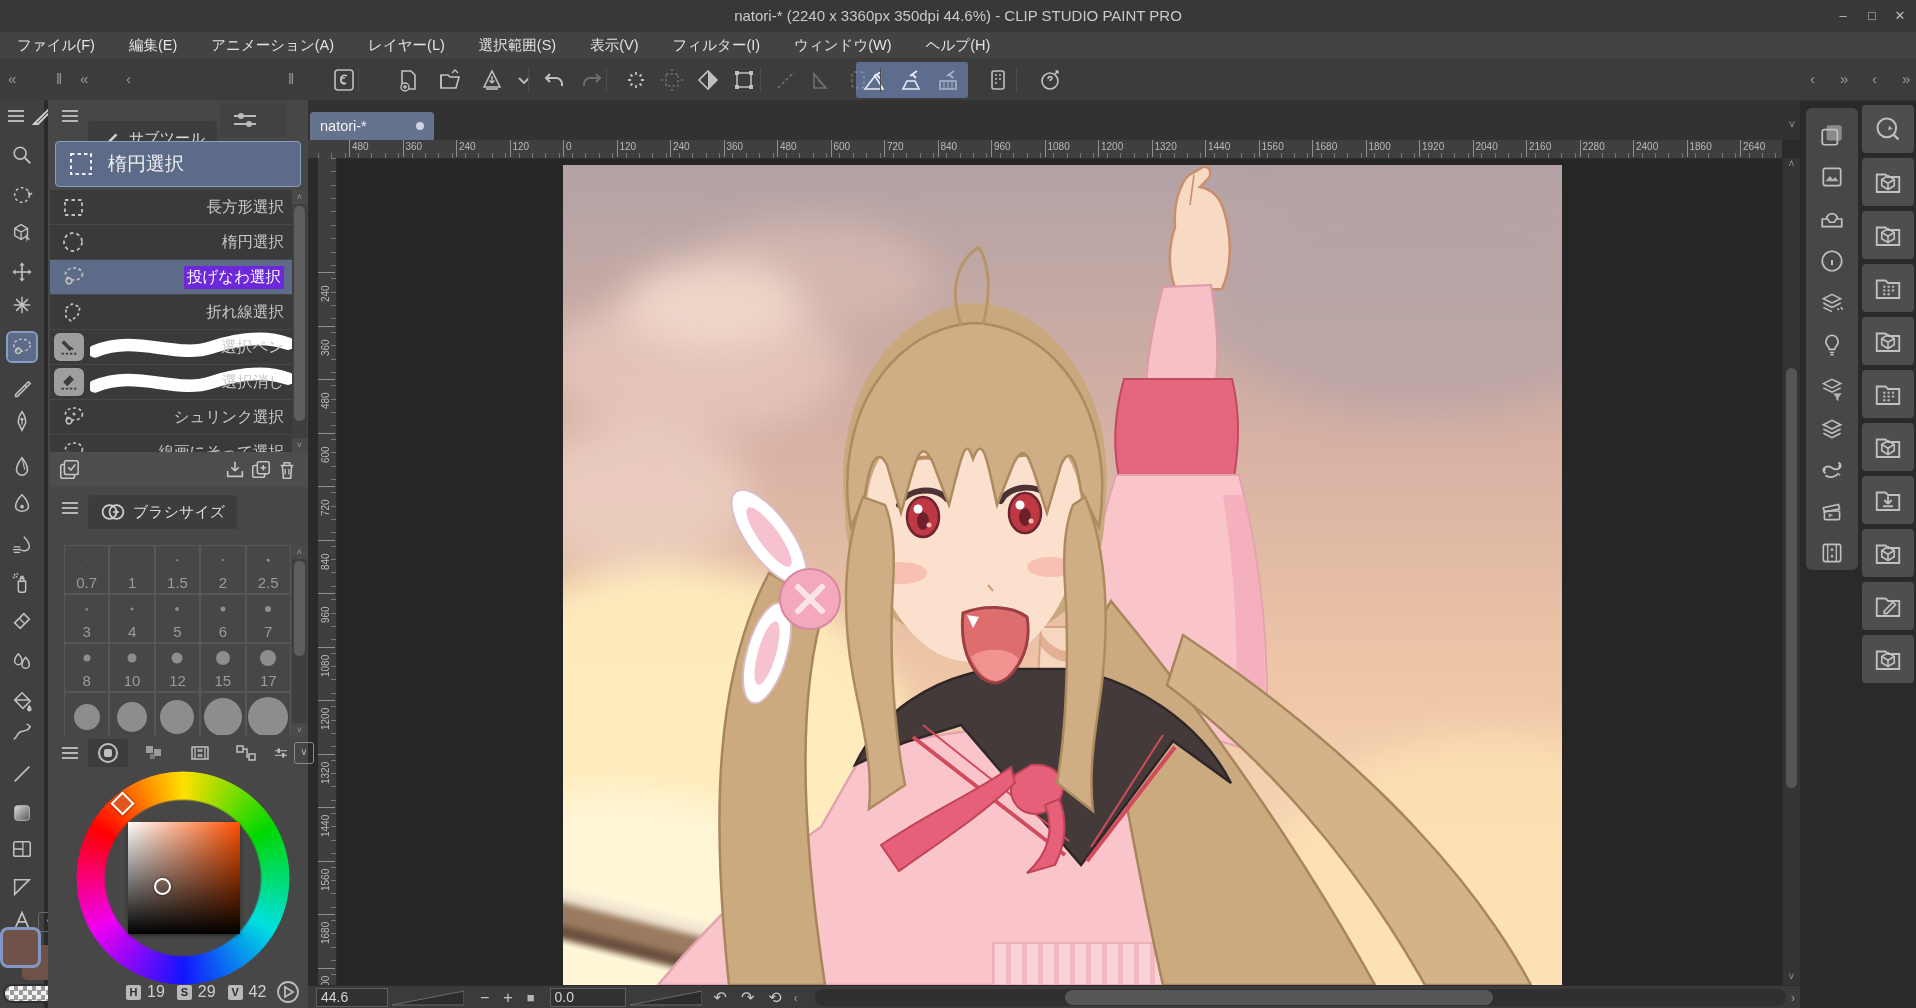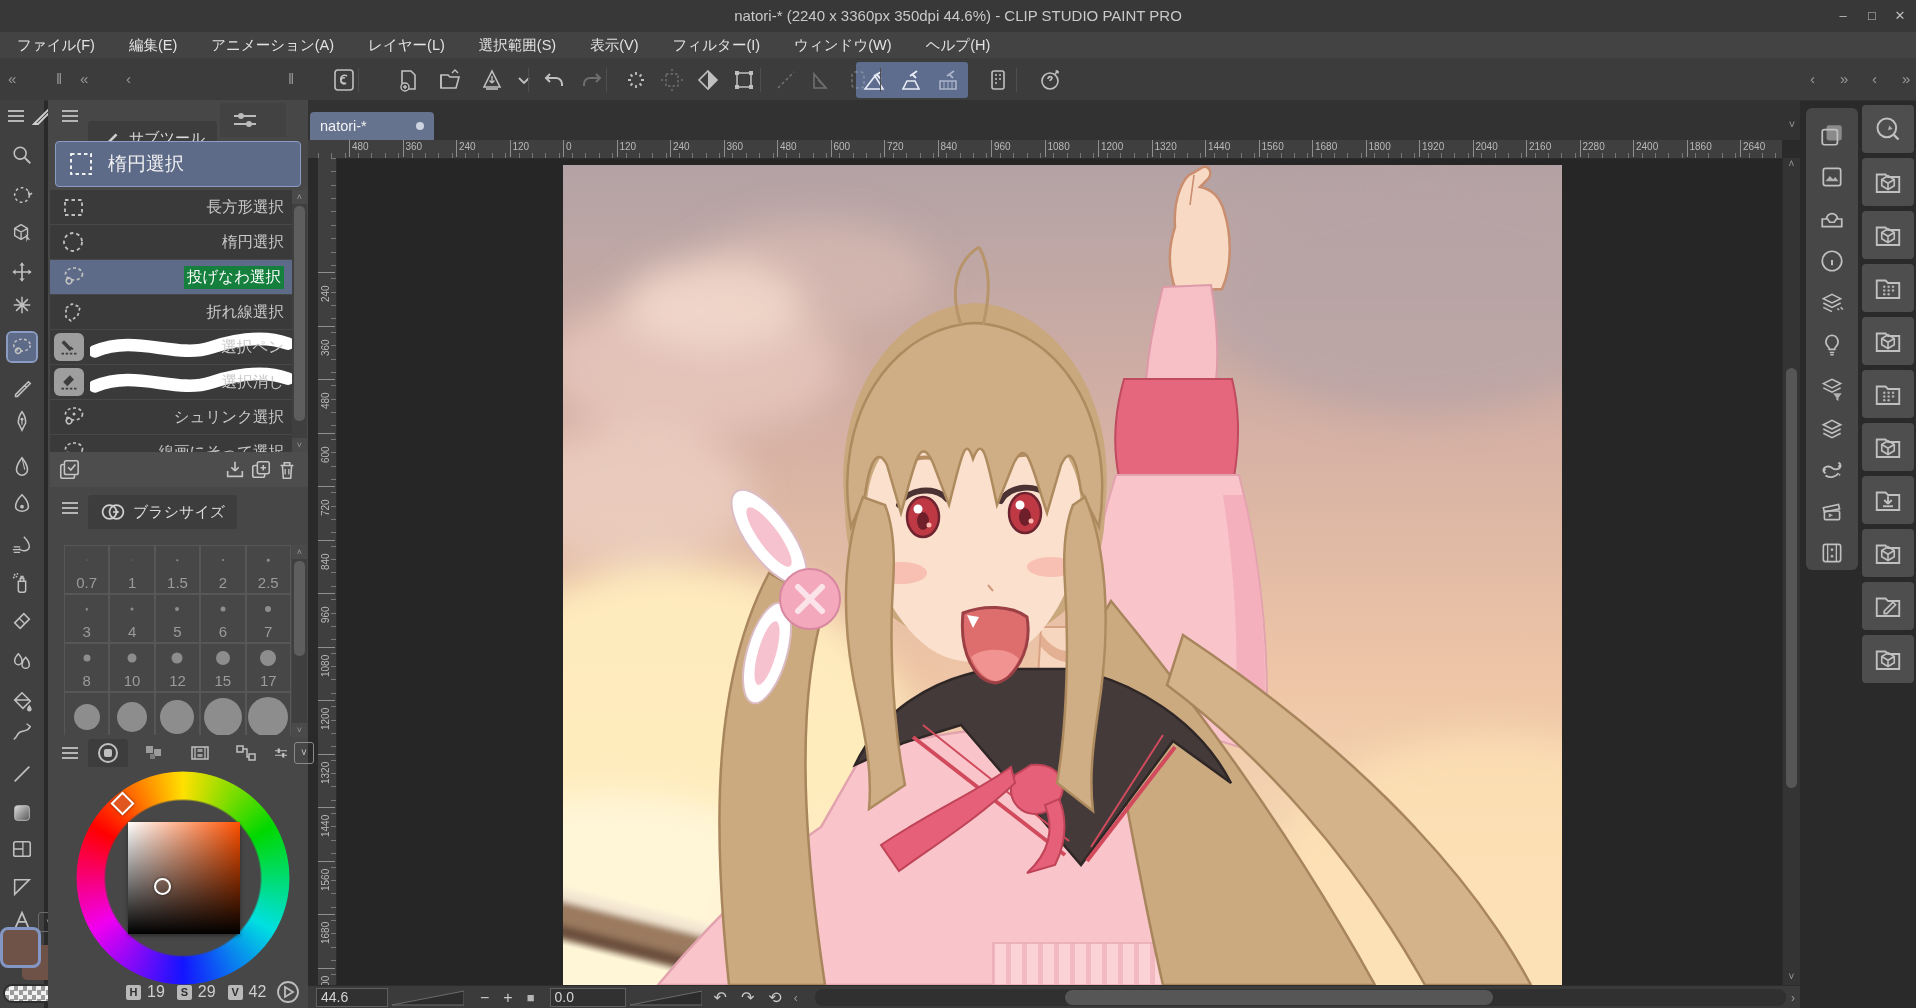--- a/index.html
+++ b/index.html
@@ -29,21 +29,21 @@
   .ptab.inactive{background:#424242;}
   .ptab-label{font-size:15px;color:#dcdcdc;white-space:nowrap;}
   
   #subtool-panel{left:48px;top:100px;width:260px;height:390px;}
   #subtool-banner{left:55px;top:141px;width:246px;height:46px;background:#5d6b89;border:1px solid #8b9cc4;border-radius:4px;display:flex;align-items:center;gap:14px;padding-left:12px;box-sizing:border-box;}
   #subtool-banner span{font-size:19px;color:#f0f0f0;}
   #subtool-list{left:50px;top:190px;width:242px;height:262px;background:#3a3a3a;overflow:hidden;}
   .sub-row{position:relative;height:35px;border-bottom:1px solid #474747;display:flex;align-items:center;box-sizing:border-box;background:#3a3a3a;}
   .sub-row.sel{background:#5d6b89;}
   .sub-row .lbl{position:absolute;right:8px;font-size:15.5px;color:#c9c9c9;white-space:nowrap;}
-  .sub-row.sel .lbl{color:#fff;background:#15803d;padding:1px 3px;}
+  .sub-row.sel .lbl{color:#fff;background:#6d28d9;padding:1px 3px;}
   .sub-ico{margin-left:8px;width:30px;height:26px;flex:0 0 auto;display:flex;align-items:center;justify-content:center;}
   .stroke-thumb{position:absolute;left:40px;right:0;top:2px;bottom:2px;}
   .badge{position:absolute;left:4px;top:3px;width:30px;height:28px;background:#9e9e9e;border-radius:6px;display:flex;align-items:center;justify-content:center;}
   .vscroll{position:absolute;width:15px;background:#3f3f3f;}
   .vscroll .arr{position:absolute;left:0;width:15px;height:14px;color:#9a9a9a;font-size:9px;text-align:center;line-height:14px;background:#4a4a4a;}
   .vscroll .thumb{position:absolute;left:2px;width:11px;background:#5e5e5e;border-radius:5px;}
   #subtool-footer{left:50px;top:452px;width:258px;height:35px;background:#4d4d4d;display:flex;align-items:center;}
   .foot-ico{width:26px;height:26px;display:flex;align-items:center;justify-content:center;}
   
   #brush-panel{left:48px;top:490px;width:260px;height:247px;}

